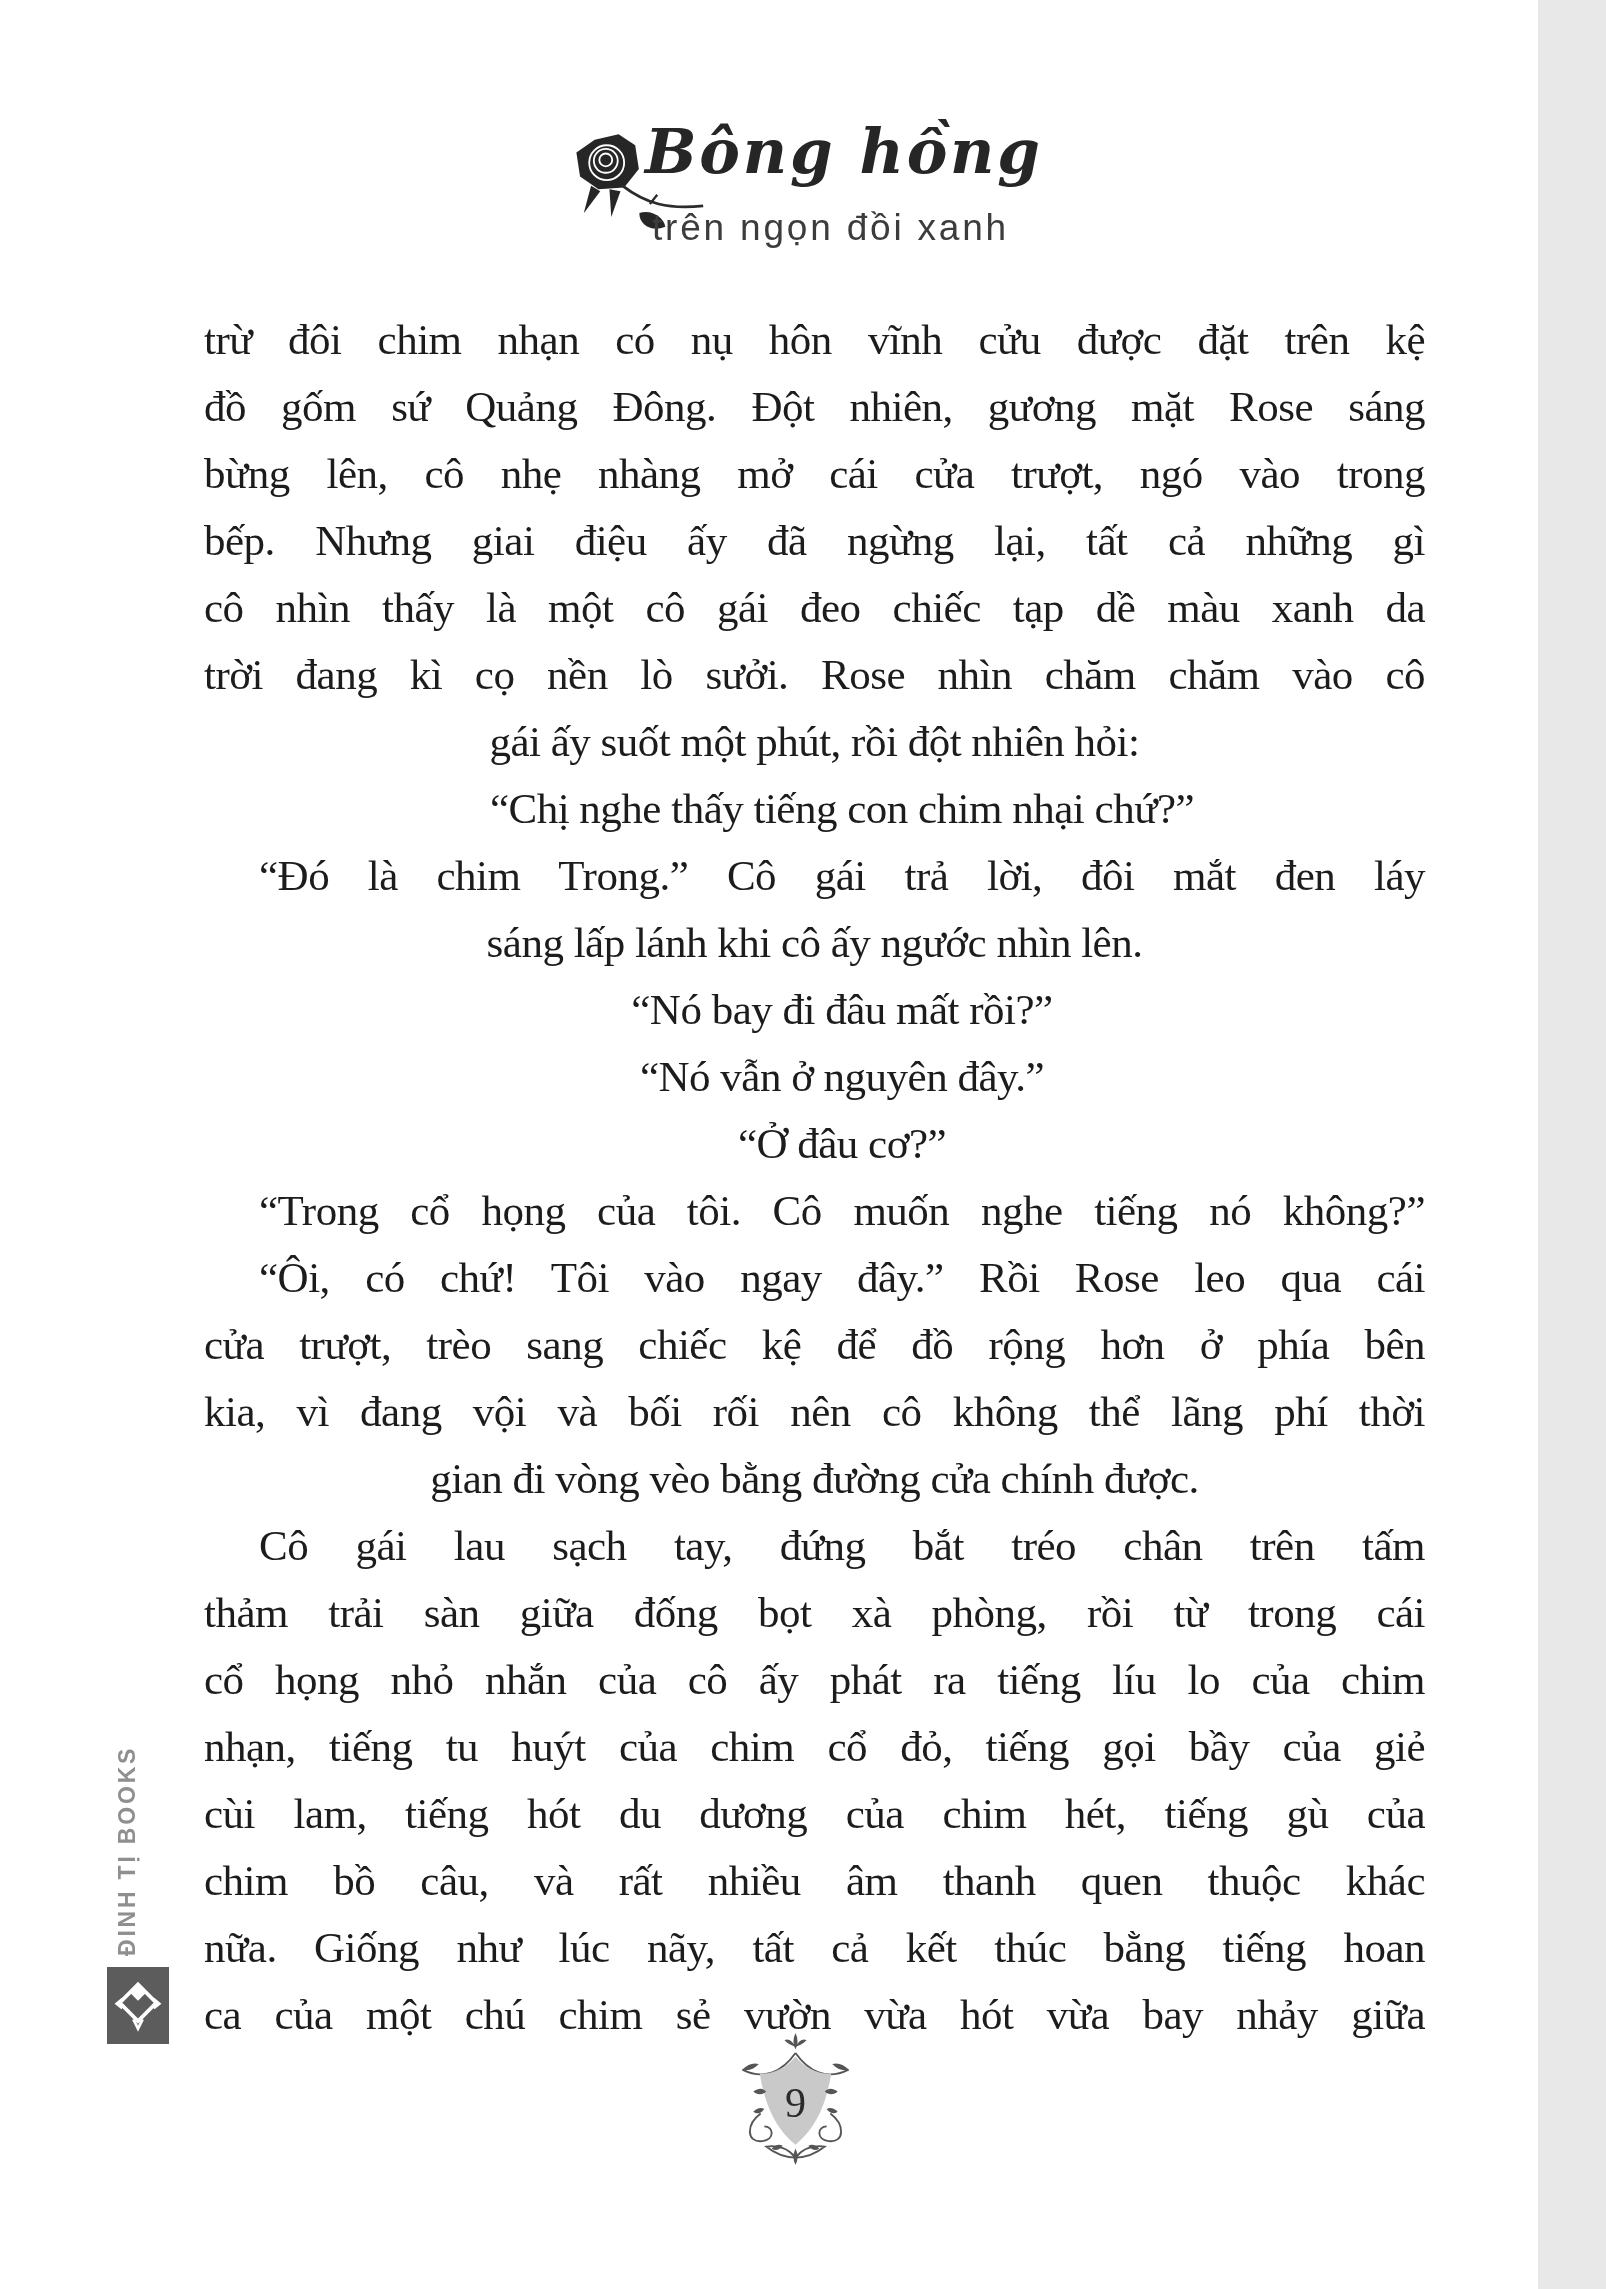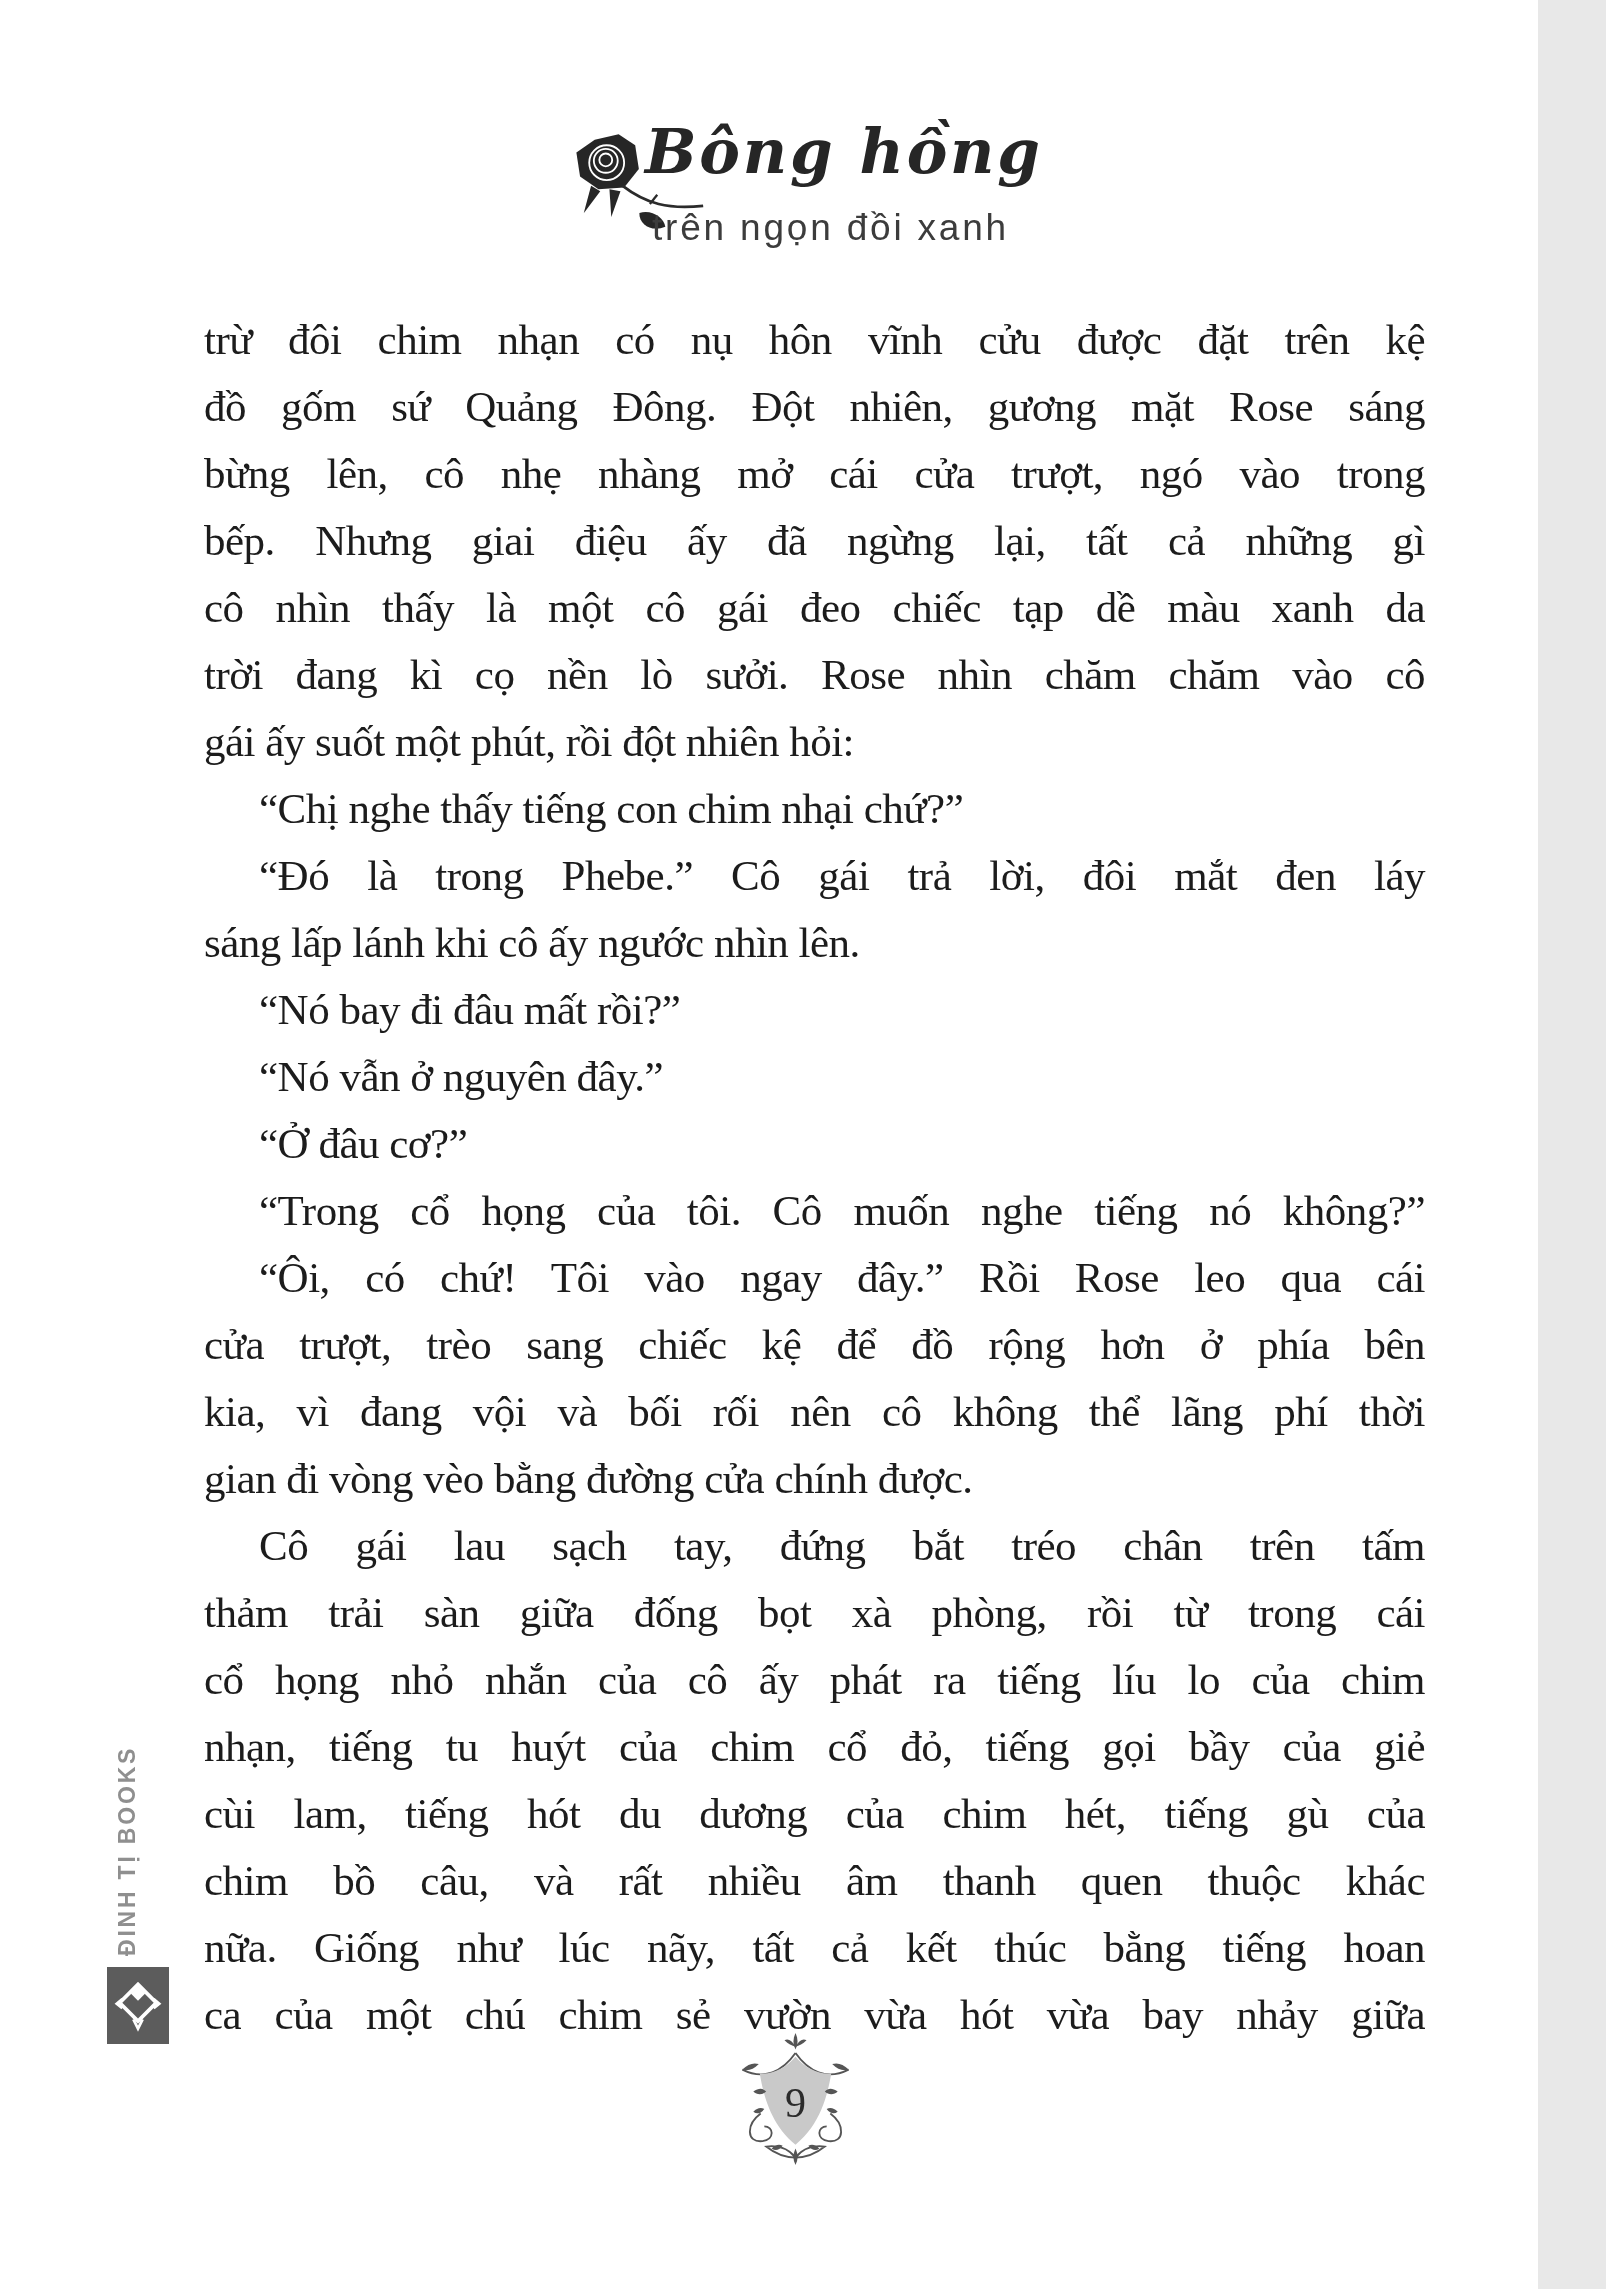--- a/index.html
+++ b/index.html
@@ -27,21 +27,21 @@
     font-size:37px;line-height:1.1;color:#3c3c3c;
     letter-spacing:2.8px;white-space:nowrap;
   }
 
   
   .text-block{
     position:absolute;left:204px;top:306px;width:1221px;
     font-size:43px;line-height:67px;color:#1c1c1c;
     letter-spacing:-0.5px;
   }
-  .line{white-space:nowrap;text-align:left;}
+  .line{white-space:nowrap;text-align:center;}
   .line.just{white-space:normal;text-align:justify;text-align-last:justify;}
   .line.indent{padding-left:55px;}
   .line.just.indent{text-indent:55px;padding-left:0;}
 
   
   .publisher{
     position:absolute;left:114px;top:1798px;height:158px;width:37px;
     writing-mode:vertical-rl;transform:rotate(180deg);
     font-family:"Liberation Sans", sans-serif;
     font-weight:bold;font-size:23px;letter-spacing:2.8px;
@@ -89,21 +89,21 @@
 
   <main class="text-block">
       <div class="line just">trừ đôi chim nhạn có nụ hôn vĩnh cửu được đặt trên kệ</div>
       <div class="line just">đồ gốm sứ Quảng Đông. Đột nhiên, gương mặt Rose sáng</div>
       <div class="line just">bừng lên, cô nhẹ nhàng mở cái cửa trượt, ngó vào trong</div>
       <div class="line just">bếp. Nhưng giai điệu ấy đã ngừng lại, tất cả những gì</div>
       <div class="line just">cô nhìn thấy là một cô gái đeo chiếc tạp dề màu xanh da</div>
       <div class="line just">trời đang kì cọ nền lò sưởi. Rose nhìn chăm chăm vào cô</div>
       <div class="line">gái ấy suốt một phút, rồi đột nhiên hỏi:</div>
       <div class="line indent">“Chị nghe thấy tiếng con chim nhại chứ?”</div>
-      <div class="line indent just">“Đó là trong Phebe.” Cô gái trả lời, đôi mắt đen láy</div>
+      <div class="line indent just">“Đó là chim Trong.” Cô gái trả lời, đôi mắt đen láy</div>
       <div class="line">sáng lấp lánh khi cô ấy ngước nhìn lên.</div>
       <div class="line indent">“Nó bay đi đâu mất rồi?”</div>
       <div class="line indent">“Nó vẫn ở nguyên đây.”</div>
       <div class="line indent">“Ở đâu cơ?”</div>
       <div class="line indent just">“Trong cổ họng của tôi. Cô muốn nghe tiếng nó không?”</div>
       <div class="line indent just">“Ôi, có chứ! Tôi vào ngay đây.” Rồi Rose leo qua cái</div>
       <div class="line just">cửa trượt, trèo sang chiếc kệ để đồ rộng hơn ở phía bên</div>
       <div class="line just">kia, vì đang vội và bối rối nên cô không thể lãng phí thời</div>
       <div class="line">gian đi vòng vèo bằng đường cửa chính được.</div>
       <div class="line indent just">Cô gái lau sạch tay, đứng bắt tréo chân trên tấm</div>

